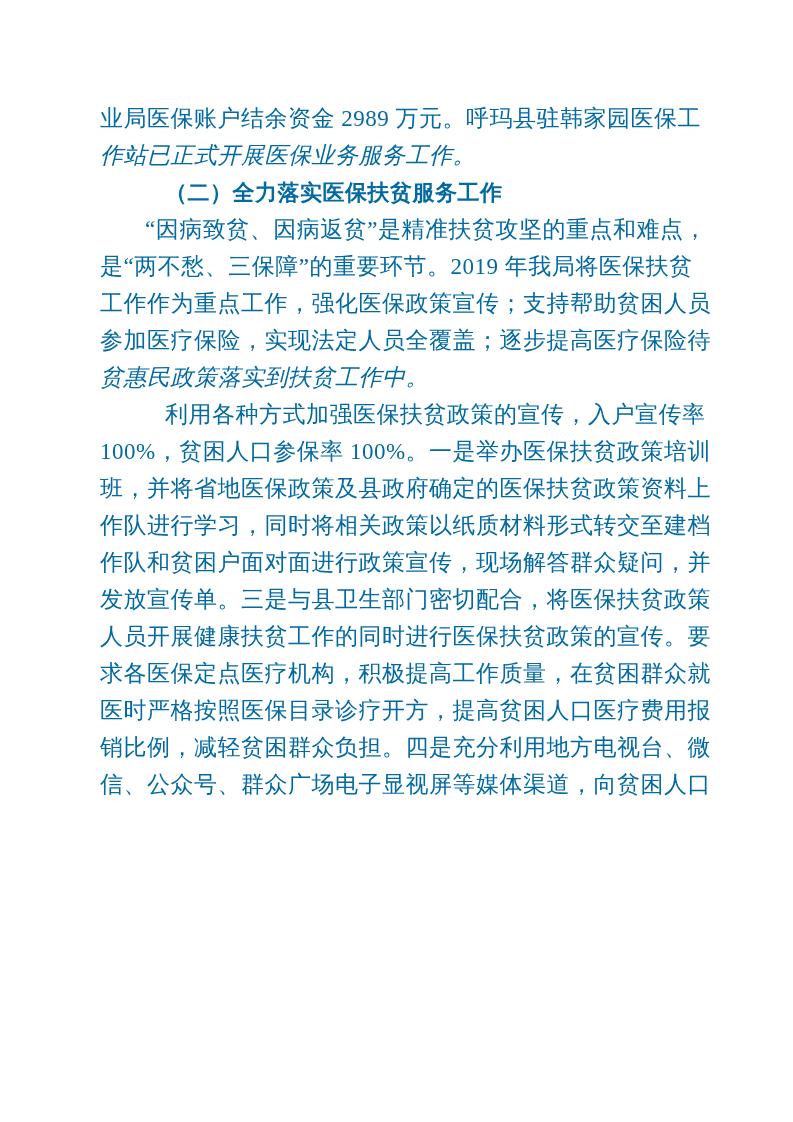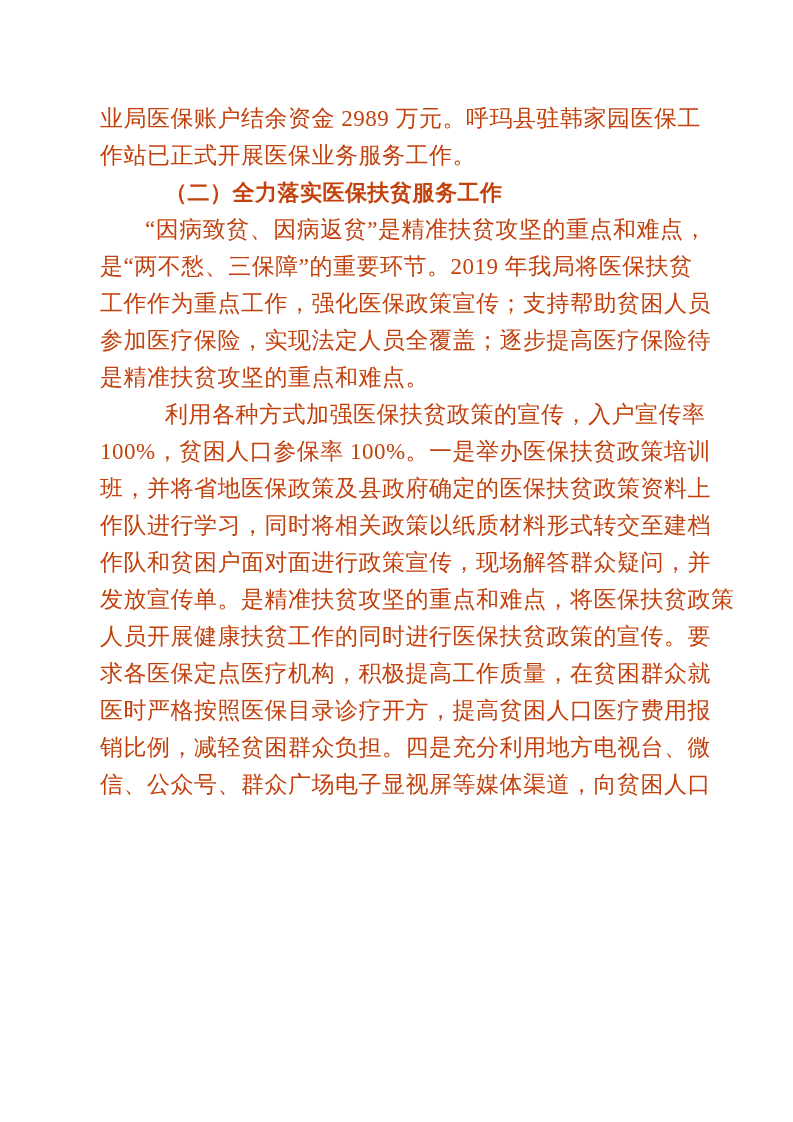--- a/index.html
+++ b/index.html
@@ -30,26 +30,27 @@
   }
   .line {
     height: 37px;
     line-height: 37px;
     font-size: 23px;
     letter-spacing: 0.5px;
     text-align: justify;
     text-align-last: justify;
     text-justify: inter-character;
     white-space: nowrap;
-    color: #c2410c;
+    color: #0369a1;
   }
   
   .line.short {
     text-align: center;
     text-align-last: left;
+    font-style: italic;
   }
   
   .line.heading {
     font-weight: bold;
     font-size: 22px;
     letter-spacing: 0.5px;
     text-align: right;
     text-align-last: left;
     padding-left: 65px;
   }
@@ -70,28 +71,28 @@
 
     <div class="line">业局医保账户结余资金 2989 万元。呼玛县驻韩家园医保工</div>
     <div class="line short">作站已正式开展医保业务服务工作。</div>
 
     <div class="line heading">（二）全力落实医保扶贫服务工作</div>
 
     <div class="line indent-quote">“因病致贫、因病返贫”是精准扶贫攻坚的重点和难点，</div>
     <div class="line">是“两不愁、三保障”的重要环节。2019 年我局将医保扶贫</div>
     <div class="line">工作作为重点工作，强化医保政策宣传；支持帮助贫困人员</div>
     <div class="line">参加医疗保险，实现法定人员全覆盖；逐步提高医疗保险待</div>
-    <div class="line short">是精准扶贫攻坚的重点和难点。</div>
+    <div class="line short">贫惠民政策落实到扶贫工作中。</div>
 
     <div class="line indent">利用各种方式加强医保扶贫政策的宣传，入户宣传率</div>
     <div class="line">100%，贫困人口参保率 100%。一是举办医保扶贫政策培训</div>
     <div class="line">班，并将省地医保政策及县政府确定的医保扶贫政策资料上</div>
     <div class="line">作队进行学习，同时将相关政策以纸质材料形式转交至建档</div>
     <div class="line">作队和贫困户面对面进行政策宣传，现场解答群众疑问，并</div>
-    <div class="line">发放宣传单。是精准扶贫攻坚的重点和难点，将医保扶贫政策</div>
+    <div class="line">发放宣传单。三是与县卫生部门密切配合，将医保扶贫政策</div>
     <div class="line">人员开展健康扶贫工作的同时进行医保扶贫政策的宣传。要</div>
     <div class="line">求各医保定点医疗机构，积极提高工作质量，在贫困群众就</div>
     <div class="line">医时严格按照医保目录诊疗开方，提高贫困人口医疗费用报</div>
     <div class="line">销比例，减轻贫困群众负担。四是充分利用地方电视台、微</div>
     <div class="line">信、公众号、群众广场电子显视屏等媒体渠道，向贫困人口</div>
 
   </div>
 </div>
 
 </body></html>

